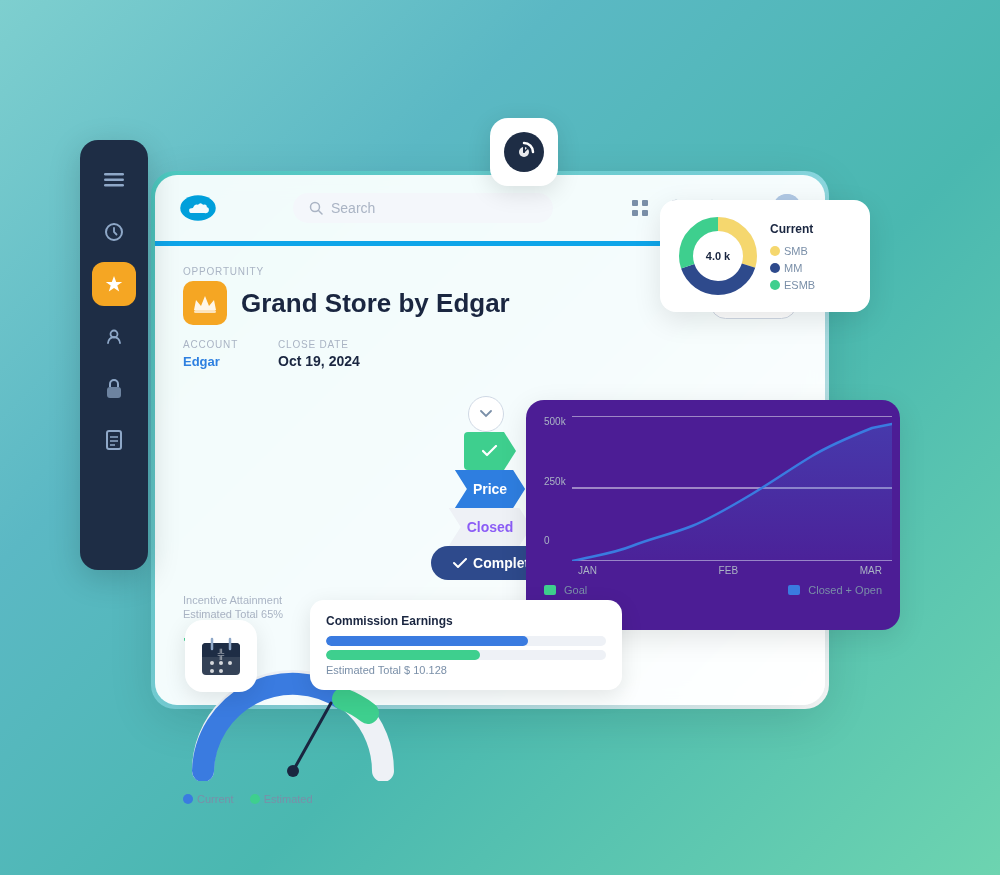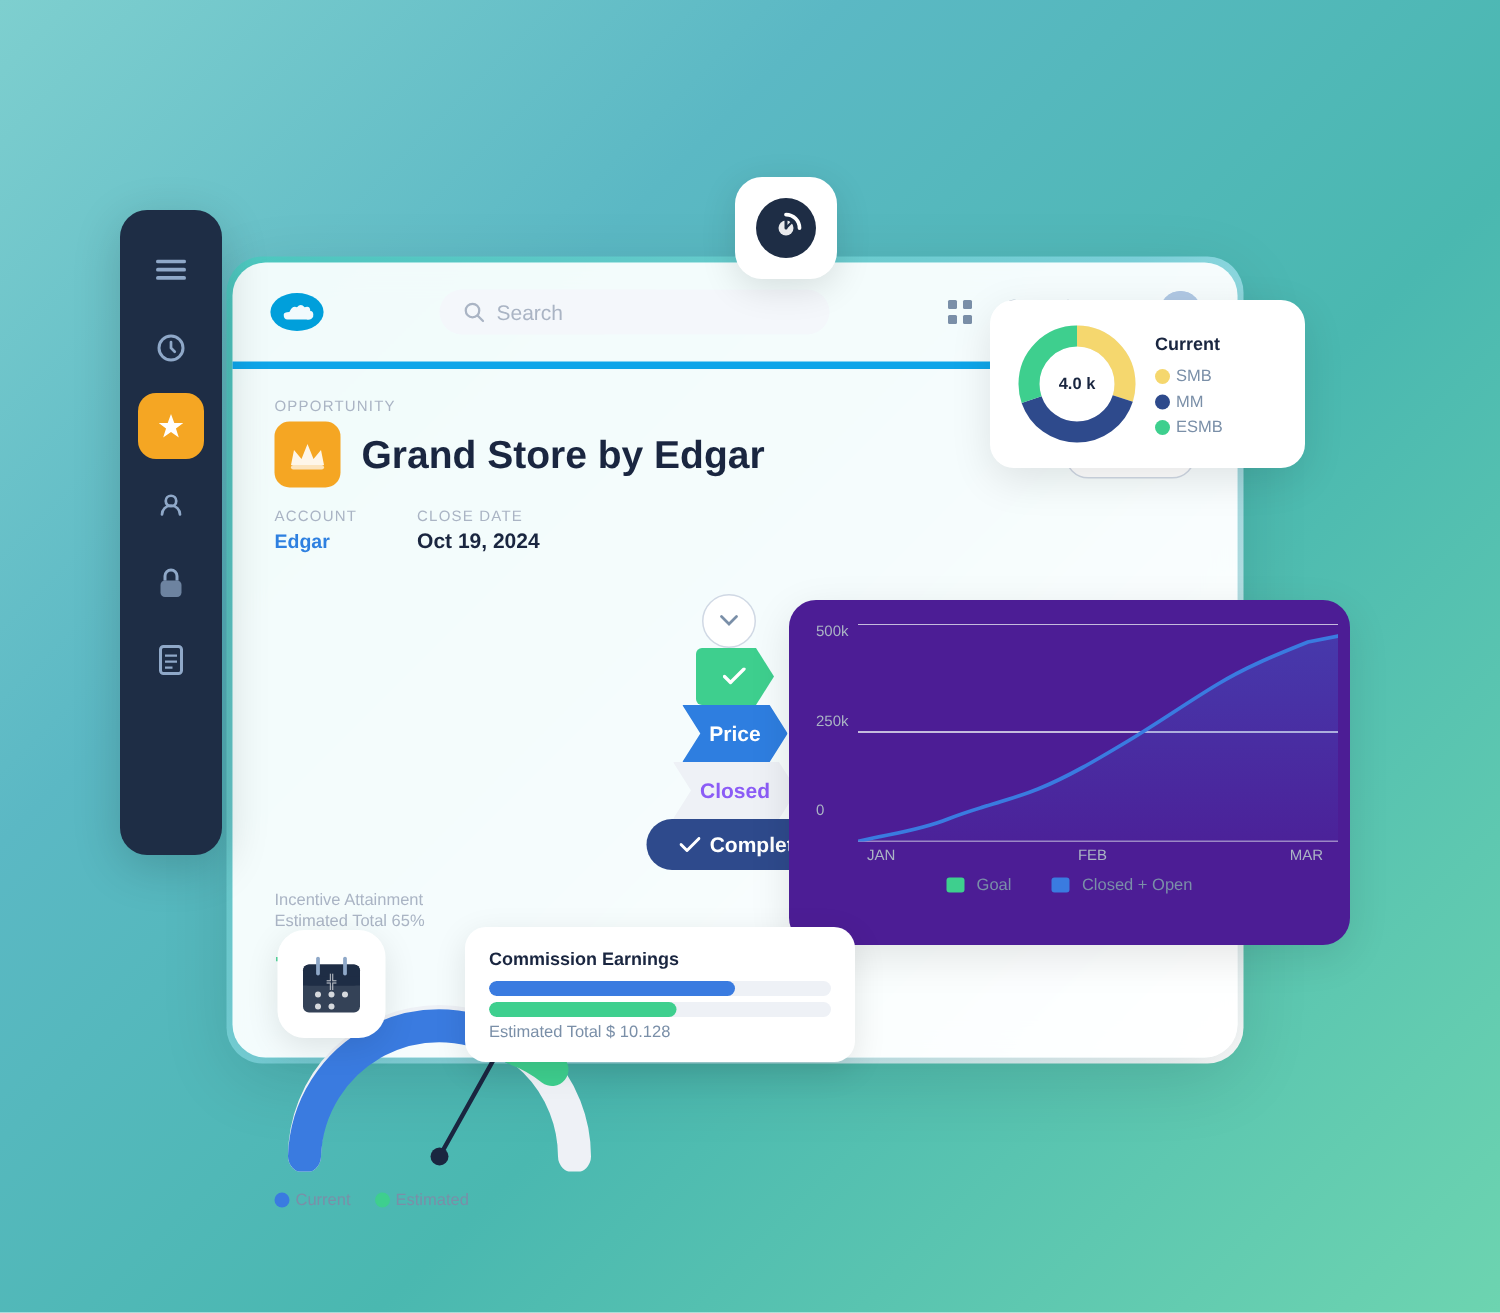--- a/index.html
+++ b/index.html
@@ -365,35 +365,34 @@
       background: #4c1d95;
       border-radius: 18px;
       box-shadow: 0 8px 28px rgba(0,0,0,0.10);
       padding: 16px 18px 20px;
       z-index: 15;
     }
     .chart-legend-row {
       display: flex;
       gap: 27px;
       margin-top: 8px;
-      justify-content: center;
+      justify-content: space-between;
     }
 
     
     .commission-card {
       position: absolute;
       left: 310px;
       top: 600px;
-      width: 260px;
+      width: 312px;
       background: #fff;
       border-radius: 14px;
       box-shadow: 0 6px 22px rgba(0,0,0,0.10);
       padding: 14px 16px;
       z-index: 25;
-      margin-top: 18px;
     }
     .commission-title {
       font-size: 12px;
       color: #1a2640;
       font-weight: 600;
       margin-bottom: 8px;
     }
     .commission-bar-bg {
       width: 100%;
       height: 10px;

